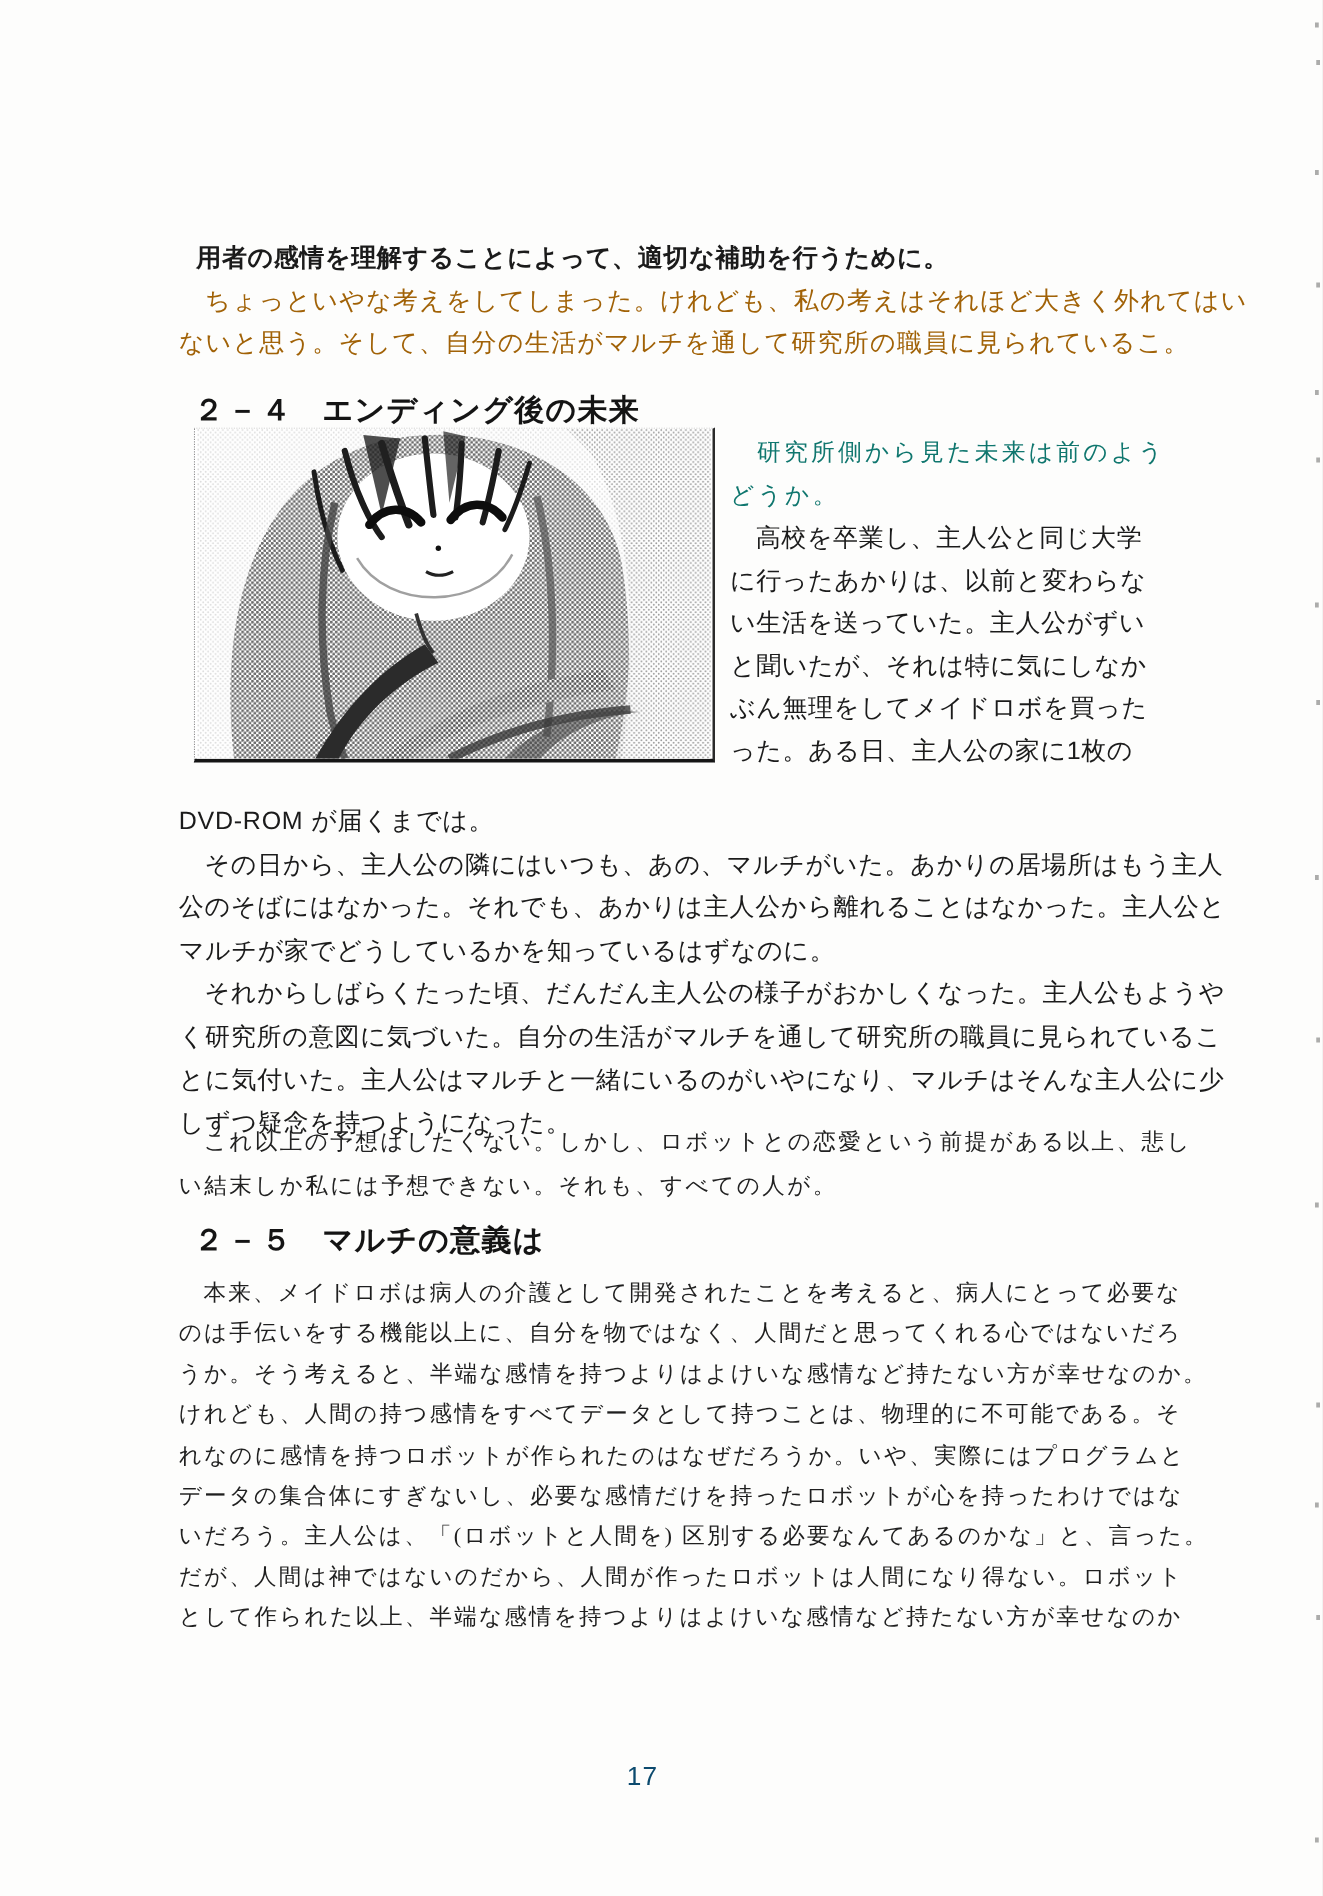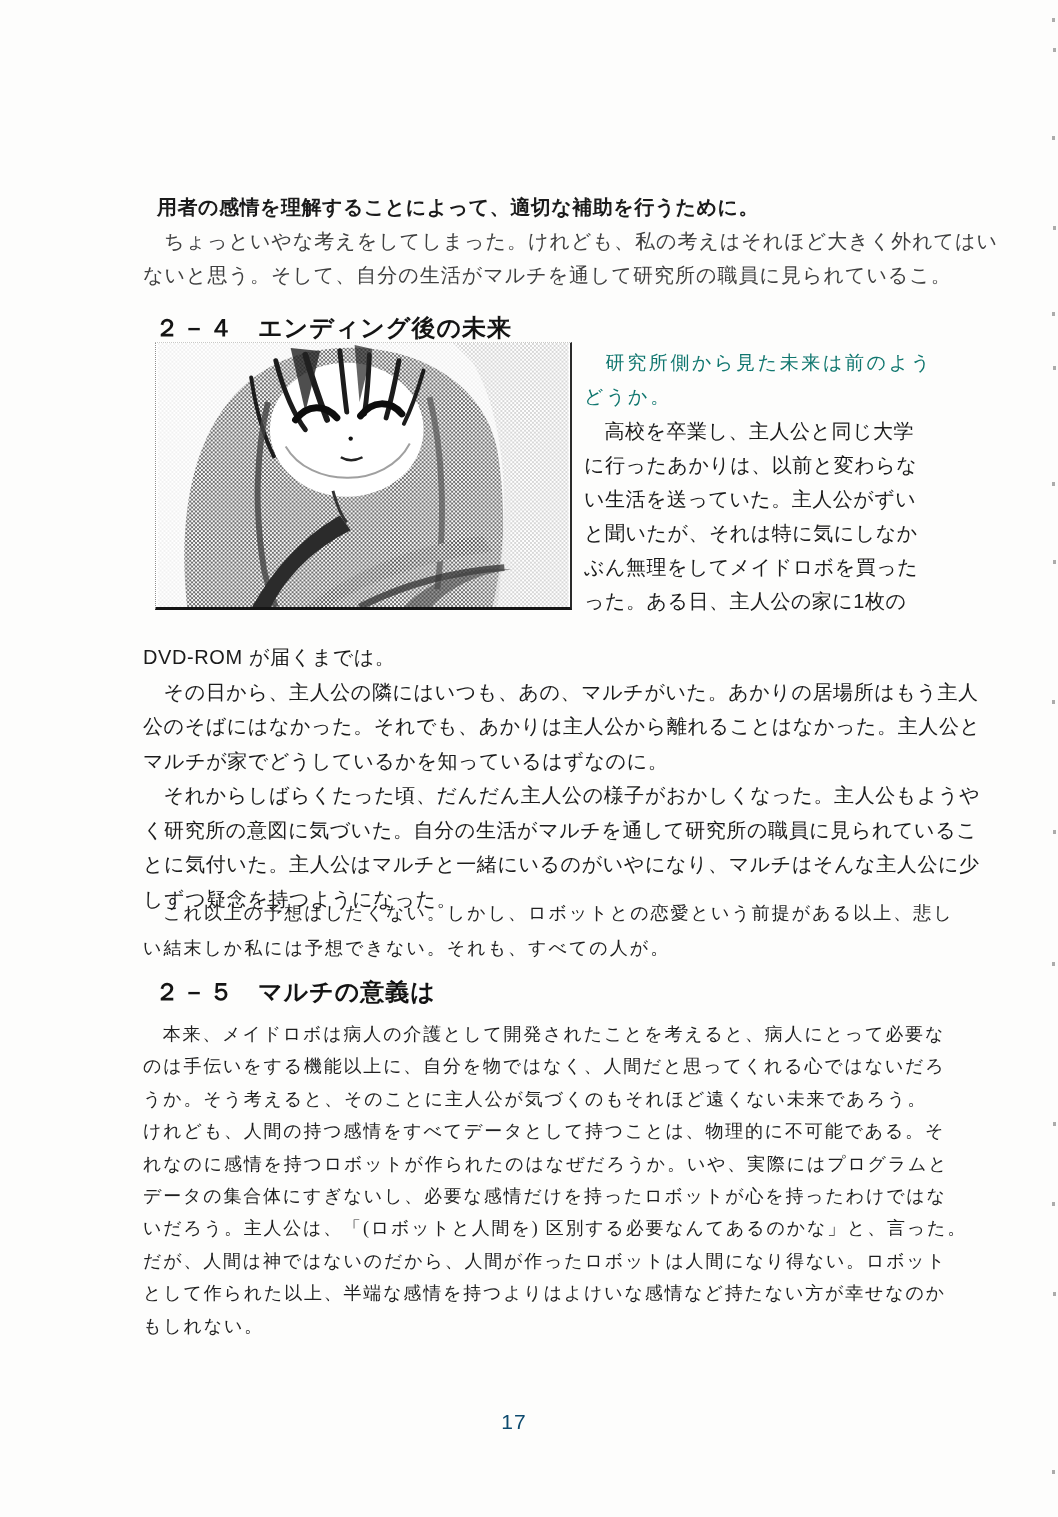--- a/index.html
+++ b/index.html
@@ -8,21 +8,21 @@
     background:#fdfdfc; color:#1b1b1b; overflow:hidden;
     font-family:"Liberation Sans","DejaVu Sans",sans-serif;
   }
   .abs { position:absolute; }
   .line { white-space:pre; }
   .gothic { font-family:"Liberation Sans","DejaVu Sans",sans-serif; }
   .mincho { font-family:"Liberation Serif","DejaVu Serif",serif; }
 
   .intro { top:190px; left:143px; width:800px; font-size:20px; line-height:34px; }
   .intro .strong { font-weight:600; letter-spacing:0.5px;margin-left:14px; }
-  .intro .mincho { letter-spacing:1px; color:#404040; }
+  .intro .mincho { letter-spacing:1px; color:#a16207; }
 
   .heading { left:155px; font-size:24px; font-weight:700; letter-spacing:1px; color:#141414; }
   .heading .num { display:inline-block; margin-right:22px; letter-spacing:3px; }
   .h24 { top:312px; }
   .h25 { top:976px; }
 
   .figure {
     top:342px; left:155px; width:417px; height:268px; box-sizing:border-box;
     background:#fff;
     border-left:1px dotted #8f8f8f;
@@ -139,28 +139,27 @@
     <div class="line">い結末しか私には予想できない。それも、すべての人が。</div>
   </div>
 
   <div class="abs heading h25">
     <span class="num">２－５</span><span>マルチの意義は</span>
   </div>
 
   <div class="abs body2 mincho">
     <div class="line">　本来、メイドロボは病人の介護として開発されたことを考えると、病人にとって必要な</div>
     <div class="line">のは手伝いをする機能以上に、自分を物ではなく、人間だと思ってくれる心ではないだろ</div>
-    <div class="line">うか。そう考えると、そのことに主人公が気づくのもそれほど遠くない未来であろう。</div>
+    <div class="line">うか。そう考えると、半端な感情を持つよりはよけいな感情など持たない方が幸せなのか。</div>
     <div class="line">けれども、人間の持つ感情をすべてデータとして持つことは、物理的に不可能である。そ</div>
     <div class="line">れなのに感情を持つロボットが作られたのはなぜだろうか。いや、実際にはプログラムと</div>
     <div class="line">データの集合体にすぎないし、必要な感情だけを持ったロボットが心を持ったわけではな</div>
     <div class="line">いだろう。主人公は、「(ロボットと人間を) 区別する必要なんてあるのかな」と、言った。</div>
     <div class="line">だが、人間は神ではないのだから、人間が作ったロボットは人間になり得ない。ロボット</div>
     <div class="line">として作られた以上、半端な感情を持つよりはよけいな感情など持たない方が幸せなのか</div>
-    <div class="line">もしれない。</div>
   </div>
 
   <div class="abs pagenum">17</div>
 
   <div class="tick" style="left:1052px; top:18px;"></div>
   <div class="tick" style="left:1053px; top:48px;"></div>
   <div class="tick" style="left:1052px; top:136px;"></div>
   <div class="tick" style="left:1053px; top:226px;"></div>
   <div class="tick" style="left:1052px; top:312px;"></div>
   <div class="tick" style="left:1053px; top:366px;"></div>

